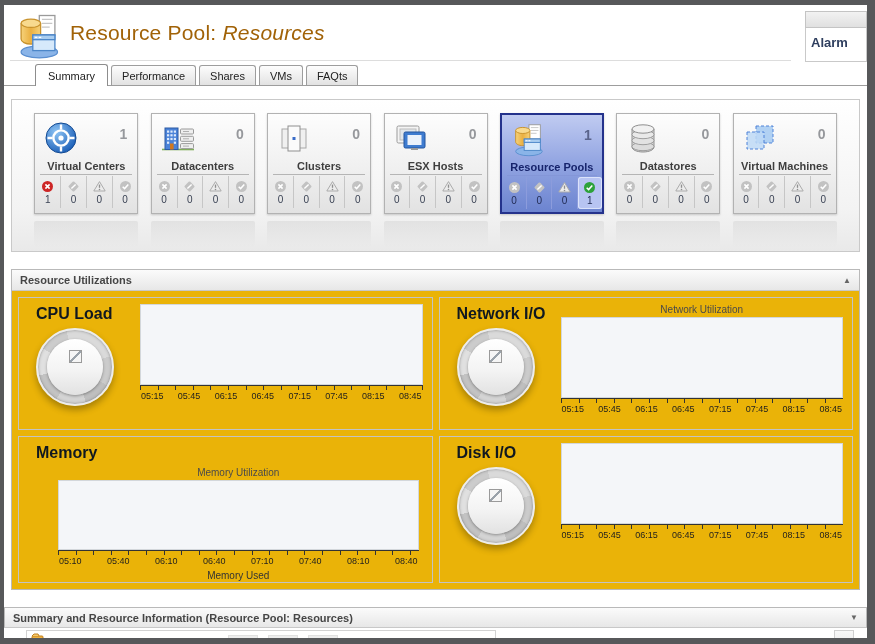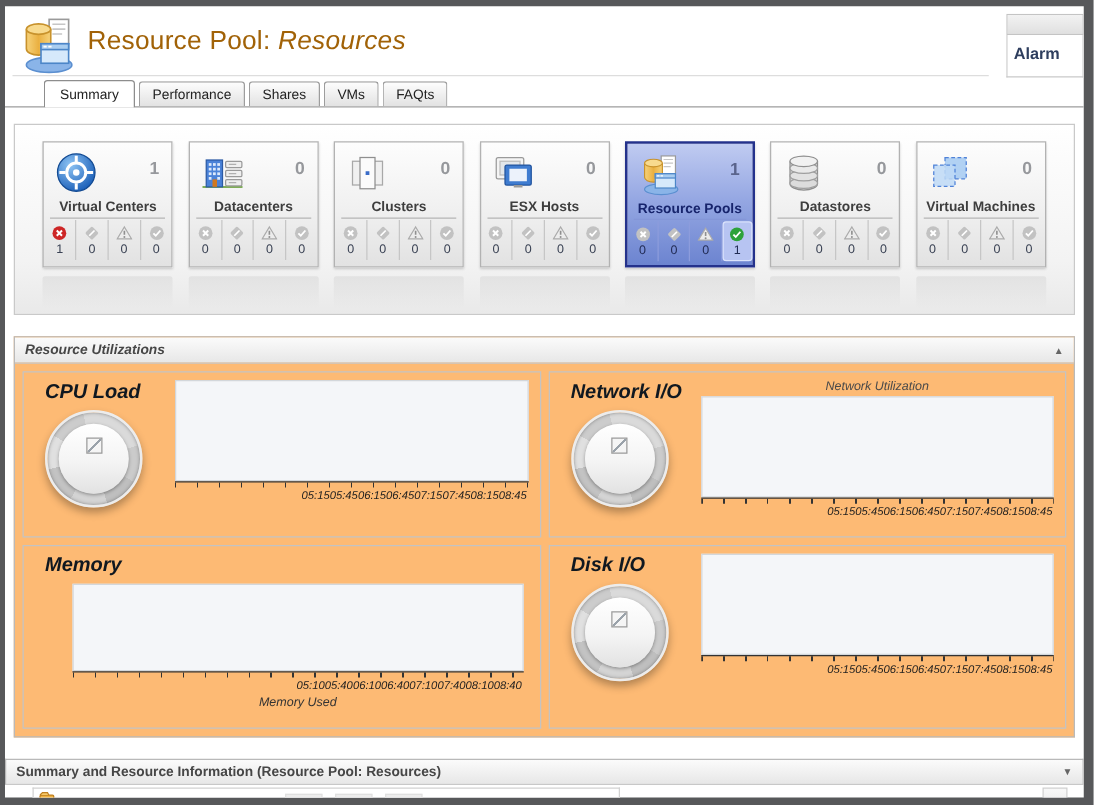--- a/index.html
+++ b/index.html
@@ -47,41 +47,41 @@
   .tile.selected { border: 2px solid #24328c;
     background: linear-gradient(#c0cbf1, #96a8e3 45%, #6c84d0); }
   .tile.selected .tile-label { color: #17246c; border-bottom-color: #8496d8; }
   .tile.selected .tile-count { color: #5a648c; }
   .tile.selected .scell { border-right-color: #8c9cdc; color: #222c55; }
   .tile.selected .scell.hl { background: #b7c4f2; box-shadow: inset 0 0 0 1px #dbe3fb; border-radius: 3px; }
   .ghost { width: 104px; height: 26px; margin-top: 7px; border-radius: 2px;
     background: linear-gradient(#d4d4d4, rgba(238,238,238,0)); opacity: .5; }
 
   
-  .panel { margin: 17px 7px; border: 1px solid #b9b9b9; background: #fdba74; font-style: italic; }
+  .panel { margin: 17px 7px; border: 1px solid #b9b9b9; background: #eab308; }
   .panel-header { height: 21px; display: flex; align-items: center; justify-content: space-between;
     padding: 0 8px; background: linear-gradient(#fbfbfb, #e7e7e7); border-bottom: 1px solid #c8c8c8;
     font-size: 11px; font-weight: bold; color: #464646; cursor: pointer; }
   .panel-arrow { font-size: 8px; color: #666; }
   .summary-hdr { margin-top: 5px; border: 1px solid #b9b9b9; border-bottom: 1px solid #c8c8c8; }
 
   
   .quad-grid { display: grid; grid-template-columns: 1fr 1fr; gap: 6px; padding: 6px; }
   .quadrant { border: 1px solid #c3c3c3; padding: 6px 9px 4px; height: 133px; overflow: hidden; }
   .quadrant.tall { height: 147px; }
   .q-body { display: flex; }
   .q-left { width: 112px; flex: none; }
   .q-label { font-size: 16px; font-weight: bold; color: #101820; margin: 1px 0 5px 8px; white-space: nowrap; }
   .q-chart { flex: 1; min-width: 0; }
   .chart-title { text-align: center; font-size: 10px; color: #4a4a4a; margin-bottom: 2px; }
   .plot { height: 81px; background: #f4f6f9; border: 1px solid #d3d7db; }
   .plot.short { height: 70px; }
   .axis { height: 5px; border-top: 1px solid #333;
     background: repeating-linear-gradient(to right, #333 0, #333 1px, transparent 1px, transparent 17.6px); }
-  .axis-labels { display: flex; justify-content: flex-end; font-size: 9px; color: #1e1e1e; padding: 1px 1px 0; }
+  .axis-labels { display: flex; justify-content: space-between; font-size: 9px; color: #1e1e1e; padding: 1px 1px 0; }
   .legend { text-align: center; font-size: 10px; color: #333; margin-top: 4px; }
   .mem-chart { margin: 0 4px 0 30px; }
 
   
   .gauge { width: 78px; height: 78px; margin-left: 8px; border-radius: 50%; position: relative;
     background: #cfcfcf;
     background: conic-gradient(from 30deg, #dadada 0 12%, #cbcbcb 12% 25%, #bfbfbf 25% 37%,
       #d4d4d4 37% 50%, #c3c3c3 50% 63%, #e0e0e0 63% 75%, #cccccc 75% 88%, #dadada 88% 100%);
     border: 2px solid #ececec; box-shadow: 0 4px 7px rgba(0,0,0,.3), inset 0 0 3px rgba(80,80,80,.6); cursor: pointer; }
   .gauge-inner { position: absolute; left: 9px; top: 9px; right: 9px; bottom: 9px; border-radius: 50%;
@@ -556,20 +556,21 @@
                 <span>08:15</span>
                 <span>08:45</span>
               </div>
           </div>
         </div>
       </div>
 
       <div class="quadrant tall">
         <div class="q-label">Memory</div>
         <div class="q-chart mem-chart">
+          <div class="chart-title">Memory Utilization</div>
           <div class="plot short"></div>
           <div class="axis"></div>
           <div class="axis-labels">
               <span>05:10</span>
               <span>05:40</span>
               <span>06:10</span>
               <span>06:40</span>
               <span>07:10</span>
               <span>07:40</span>
               <span>08:10</span>

